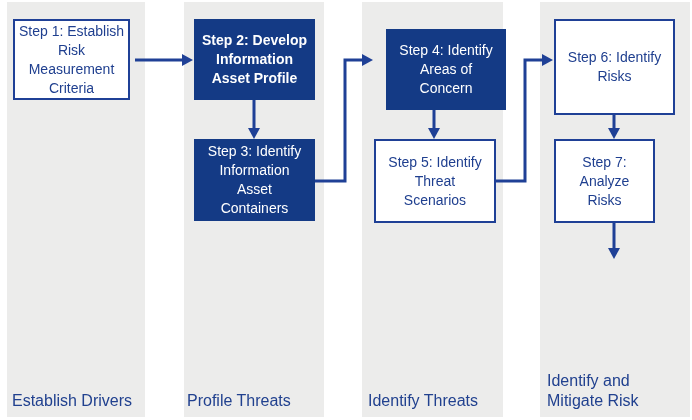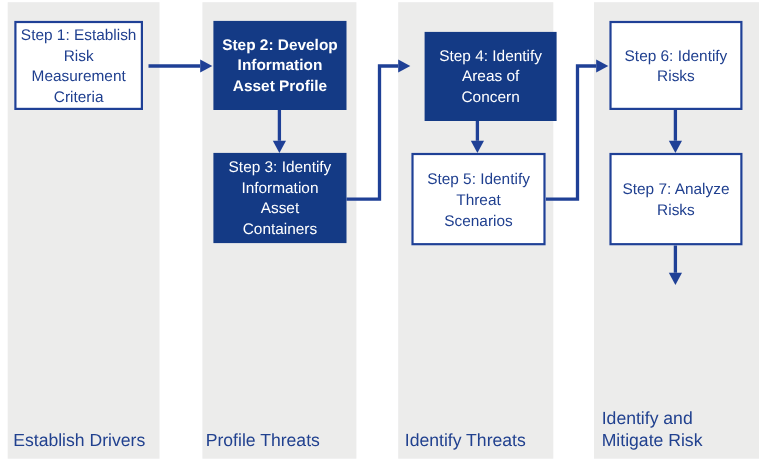--- a/index.html
+++ b/index.html
@@ -19,22 +19,22 @@
   }
   .step-label{white-space:pre-line;}
   .filled{background:#143A85;color:#ffffff;}
   .outlined{background:#ffffff;border:2px solid #1F4096;color:#1F3F8F;}
 
   #box1{left:13px;top:19px;width:117px;height:81px;}
   #box2{left:194px;top:19px;width:121px;height:81px;font-weight:bold;}
   #box3{left:194px;top:139px;width:121px;height:82px;}
   #box4{left:374px;top:29px;width:120px;height:81px;margin-left:12px;}
   #box5{left:374px;top:139px;width:122px;height:84px;justify-content:center;}
-  #box6{left:554px;top:19px;width:121px;height:81px;}
-  #box7{left:554px;top:139px;width:121px;height:84px;}
+  #box6{left:554px;top:19px;width:121px;height:96px;}
+  #box7{left:554px;top:139px;width:101px;height:84px;}
   #box8{left:554px;top:259px;width:122px;height:81px;}
 
   .phase-label{
     position:absolute;font-size:16px;line-height:20px;color:#21418F;
     white-space:pre-line;
   }
   #plabel1{left:12px;top:391px;}
   #plabel2{left:187px;top:391px;}
   #plabel3{left:368px;top:391px;}
   #plabel4{left:547px;top:371px;}

